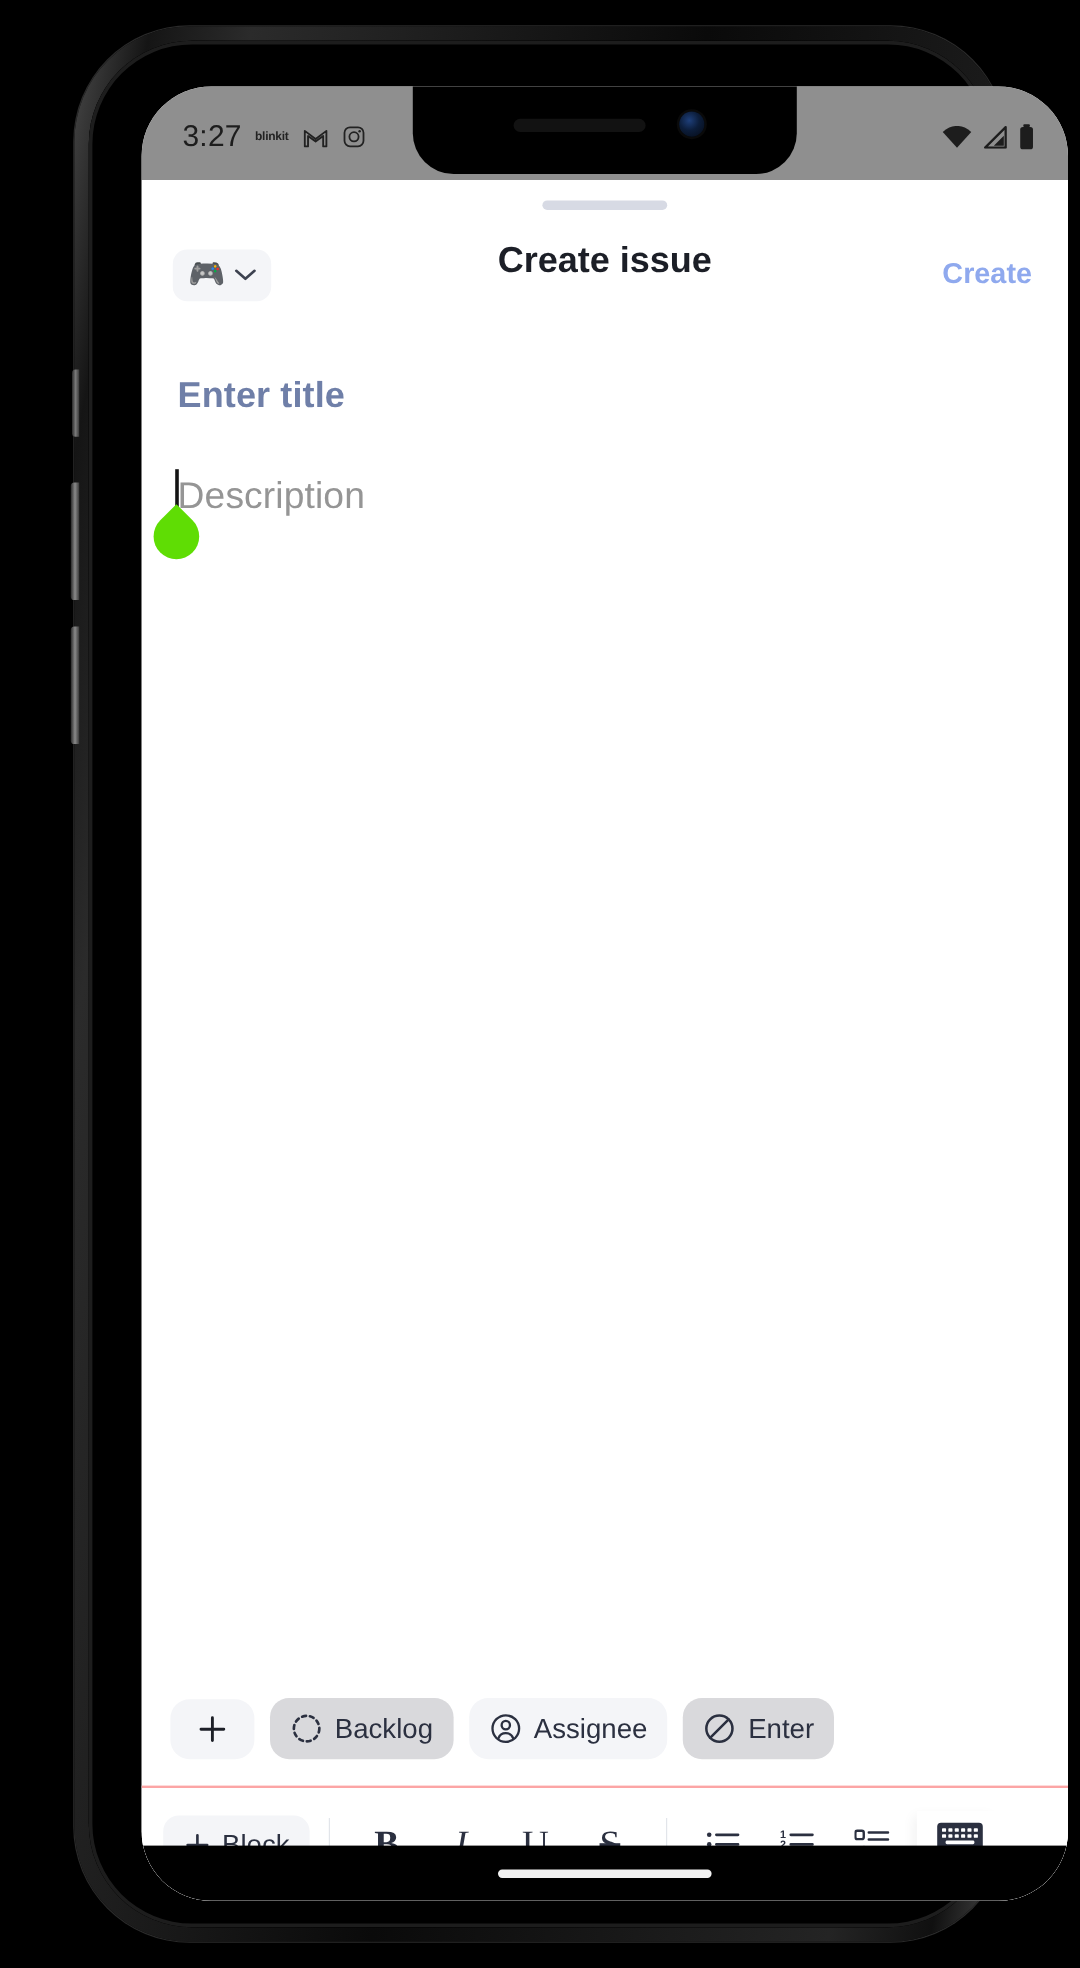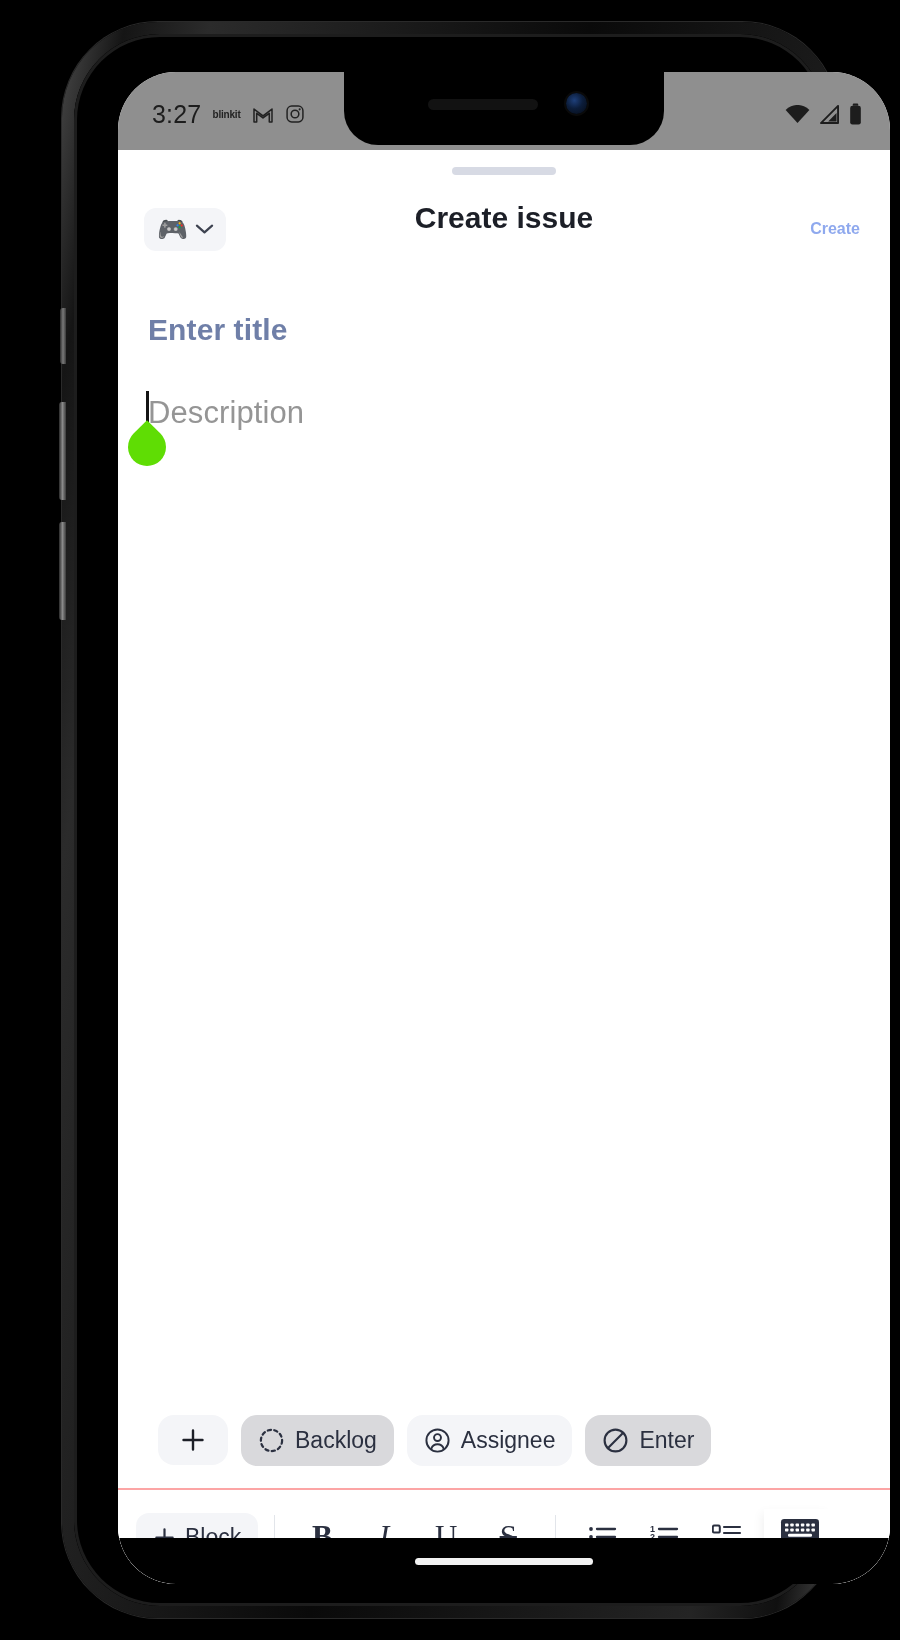--- a/index.html
+++ b/index.html
@@ -137,21 +137,21 @@
   #header-title {
     position: absolute;
     left: 0; right: 0; top: 26px;
     text-align: center;
     font-size: 30px;
     font-weight: bold;
     color: #1c1f27;
     pointer-events: none;
   }
   #create-button {
-    font-size: 16px;
+    font-size: 24px;
     font-weight: bold;
     color: #8fa9ee;
     padding: 6px 8px;
     cursor: pointer;
     z-index: 2;
   }
 
   
   #form-area { padding: 28px 28px 0 30px; flex: 1; position: relative; }
   #title-input {
@@ -184,23 +184,23 @@
     width: 38px; height: 38px;
     background: #5fdd04;
     border-radius: 50% 50% 50% 50%;
     border-top-left-radius: 0;
     transform: rotate(45deg) ;
   }
 
   
   #chips-row {
     display: flex;
-    align-items: flex-start;
+    align-items: flex-end;
     gap: 13px;
-    padding: 0 20px 22px 40px;
+    padding: 0 20px 22px 24px;
     flex-wrap: nowrap;
     overflow: hidden;
   }
   .chip {
     display: flex; align-items: center; gap: 10px;
     border-radius: 16px;
     padding: 12px 17px;
     font-size: 23px;
     color: #2b3040;
     white-space: nowrap;

